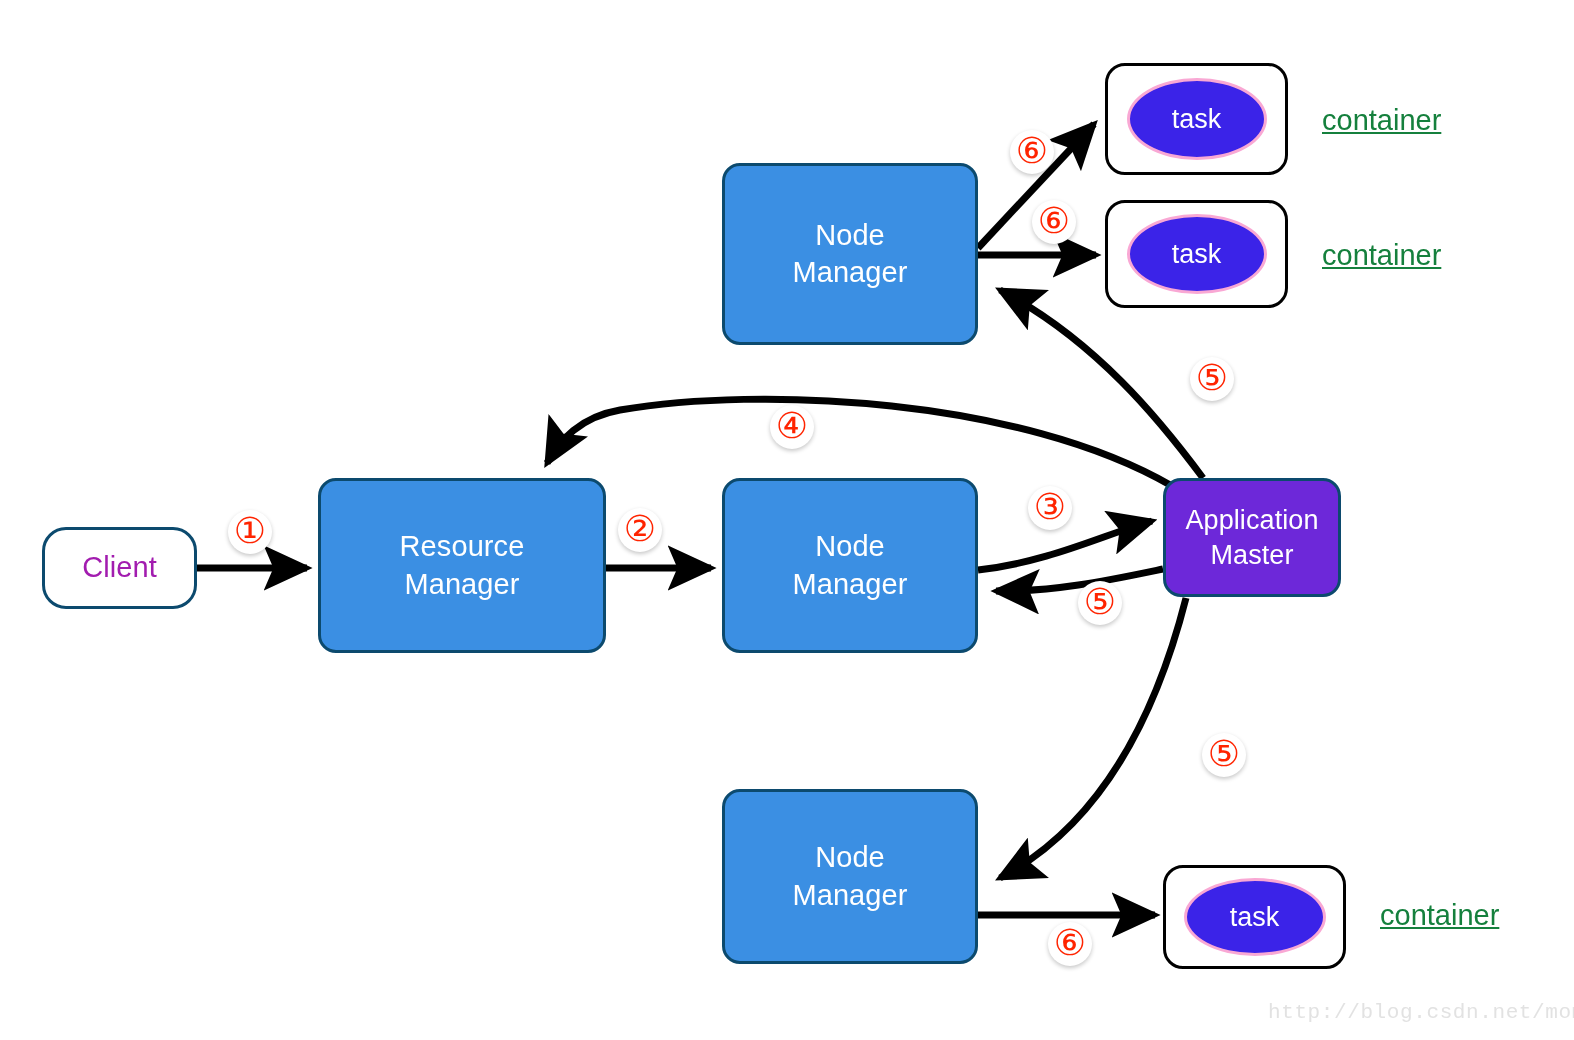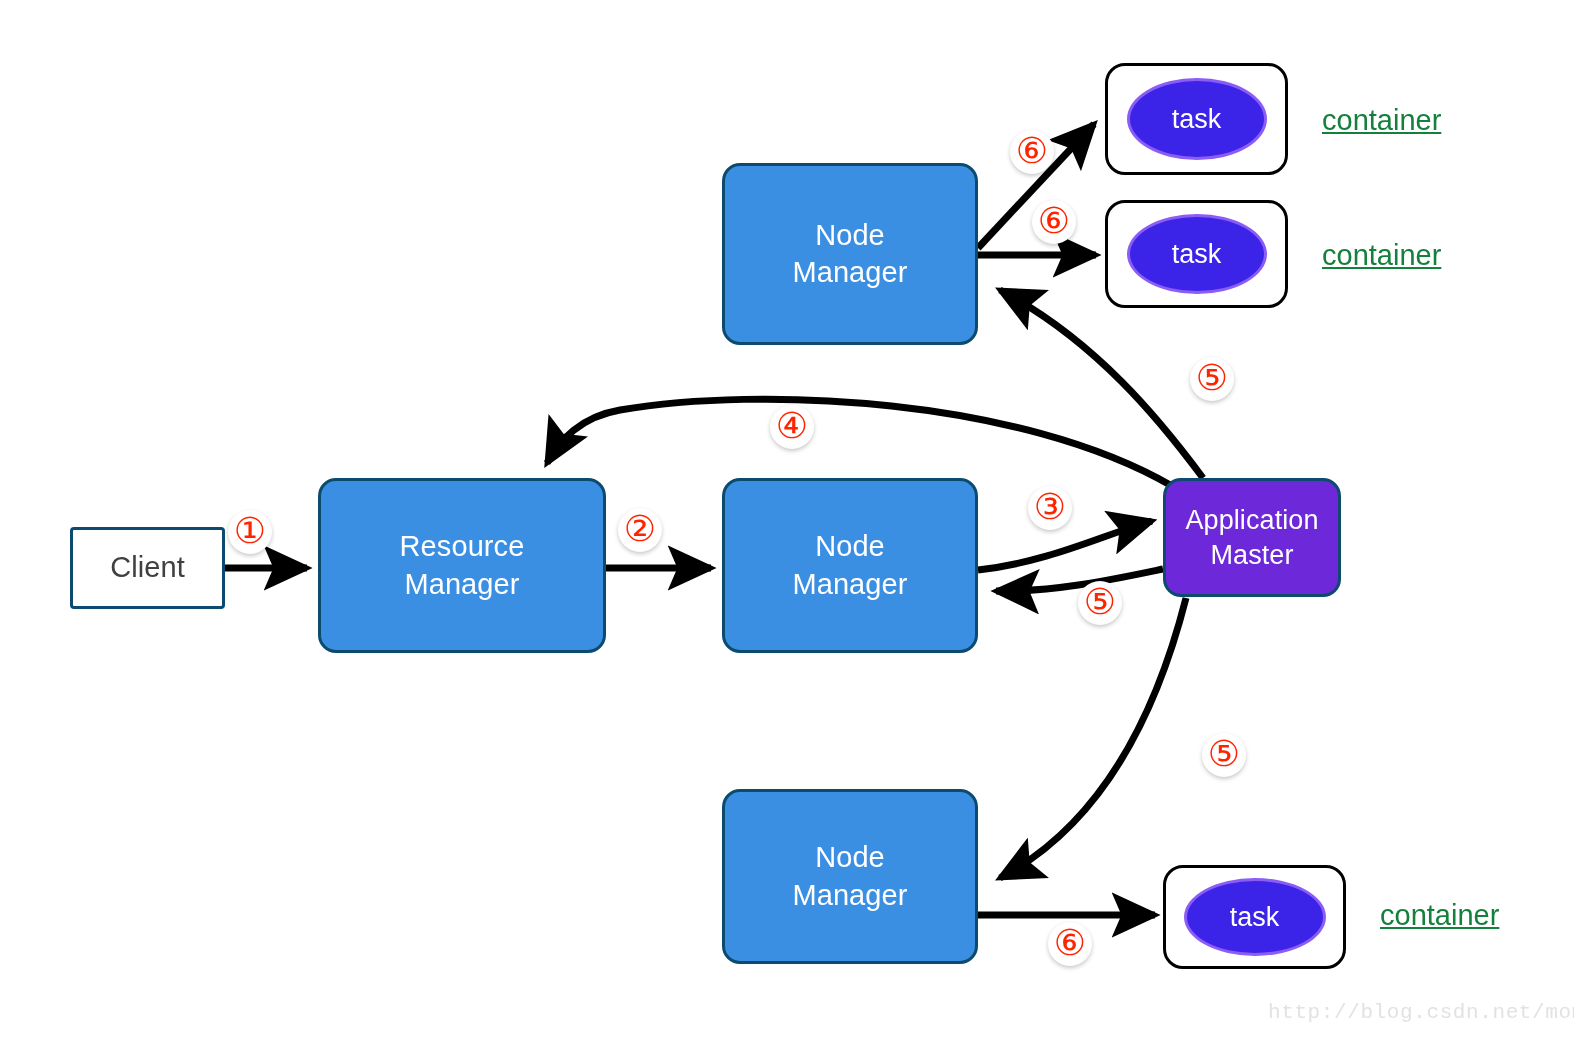--- a/index.html
+++ b/index.html
@@ -38,42 +38,41 @@
     line-height: 1.28;
     color: #ffffff;
     font-size: 29px;
     letter-spacing: 0.1px;
     z-index: 4;
   }
   .node-box.blue { background: #3b8fe3; }
   .node-box.salmon { background: #6d28d9; }
   .node-box.plain {
     background: #ffffff;
-    color: #404040;
-    border-radius: 4px;
-    margin-left: 28px;
+    color: #a21caf;
+    border-radius: 24px;
   }
   .node-box .line { display: block; white-space: nowrap; }
 
   
   .container-box {
     position: absolute;
     box-sizing: border-box;
     background: #ffffff;
     border: 3px solid #000000;
     border-radius: 20px;
     display: flex;
     align-items: center;
     justify-content: center;
     z-index: 4;
   }
   .task-ellipse {
     box-sizing: border-box;
     background: #3b23e8;
-    border: 3px solid #8b5cf6;
+    border: 3px solid #f9a8d4;
     border-radius: 50%;
     color: #ffffff;
     font-size: 27px;
     display: flex;
     align-items: center;
     justify-content: center;
   }
   .container-label {
     position: absolute;
     color: #15803d;

